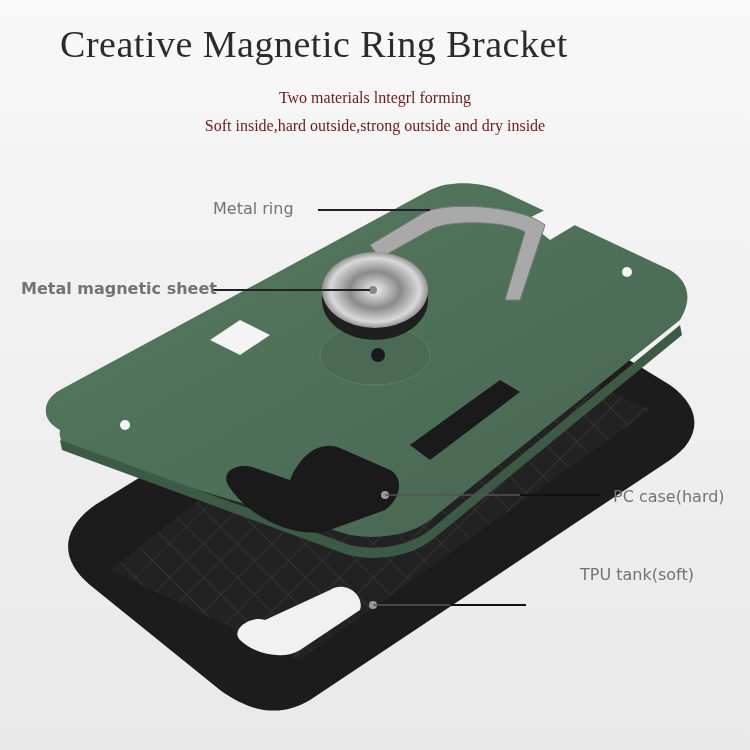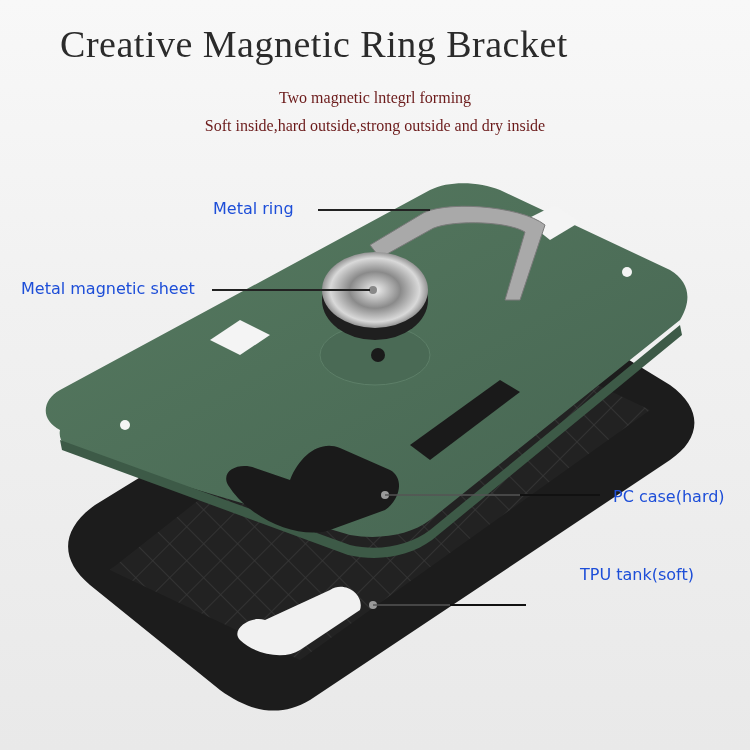--- a/index.html
+++ b/index.html
@@ -15,29 +15,29 @@
   }
   .subtitle {
     position:absolute; left:0; width:750px; text-align:center;
     font-family: "Liberation Serif", "DejaVu Serif", serif;
     font-size:16px; color:#6b1a1a;
   }
   .sub1 { top:89px; }
   .sub2 { top:117px; }
   .art { position:absolute; left:0; top:0; width:750px; height:750px; }
   .label {
-    position:absolute; font-family:"DejaVu Sans", sans-serif; font-size:16px; color:#1d4ed8;
+    position:absolute; font-family:"DejaVu Sans", sans-serif; font-size:16px; color:#737373;
     white-space:nowrap;
   }
 </style>
 </head>
 <body>
 
 <div class="title">Creative Magnetic Ring Bracket</div>
-<div class="subtitle sub1">Two magnetic lntegrl forming</div>
+<div class="subtitle sub1">Two materials lntegrl forming</div>
 <div class="subtitle sub2">Soft inside,hard outside,strong outside and dry inside</div>
 
 <svg class="art" viewBox="0 0 750 750" xmlns="http://www.w3.org/2000/svg">
   <defs>
     <linearGradient id="greenG" x1="0" y1="0" x2="1" y2="1">
       <stop offset="0" stop-color="#567a60"></stop>
       <stop offset="1" stop-color="#466552"></stop>
     </linearGradient>
     <radialGradient id="discG" cx="0.5" cy="0.5" r="0.6">
       <stop offset="0" stop-color="#f0f0f0"></stop>
@@ -90,15 +90,15 @@
   <line x1="212" y1="290" x2="370" y2="290" stroke="#222" stroke-width="2"></line>
   <circle cx="385" cy="495" r="4" fill="#9a9a9a"></circle>
   <line x1="385" y1="495" x2="600" y2="495" stroke="#555" stroke-width="1.5"></line>
   <line x1="520" y1="495" x2="600" y2="495" stroke="#111" stroke-width="2"></line>
   <circle cx="373" cy="605" r="4" fill="#9a9a9a"></circle>
   <line x1="373" y1="605" x2="526" y2="605" stroke="#555" stroke-width="1.5"></line>
   <line x1="450" y1="605" x2="526" y2="605" stroke="#111" stroke-width="2"></line>
 </svg>
 
 <div class="label" style="left:213px; top:199px;">Metal ring</div>
-<div class="label" style="left:21px; top:279px;">Metal magnetic sheet</div>
+<div class="label" style="left:21px; top:279px;font-weight:bold;">Metal magnetic sheet</div>
 <div class="label" style="left:613px; top:487px;">PC case(hard)</div>
 <div class="label" style="left:543px; top:565px;margin-left:37px;">TPU tank(soft)</div>
 
 </body></html>

